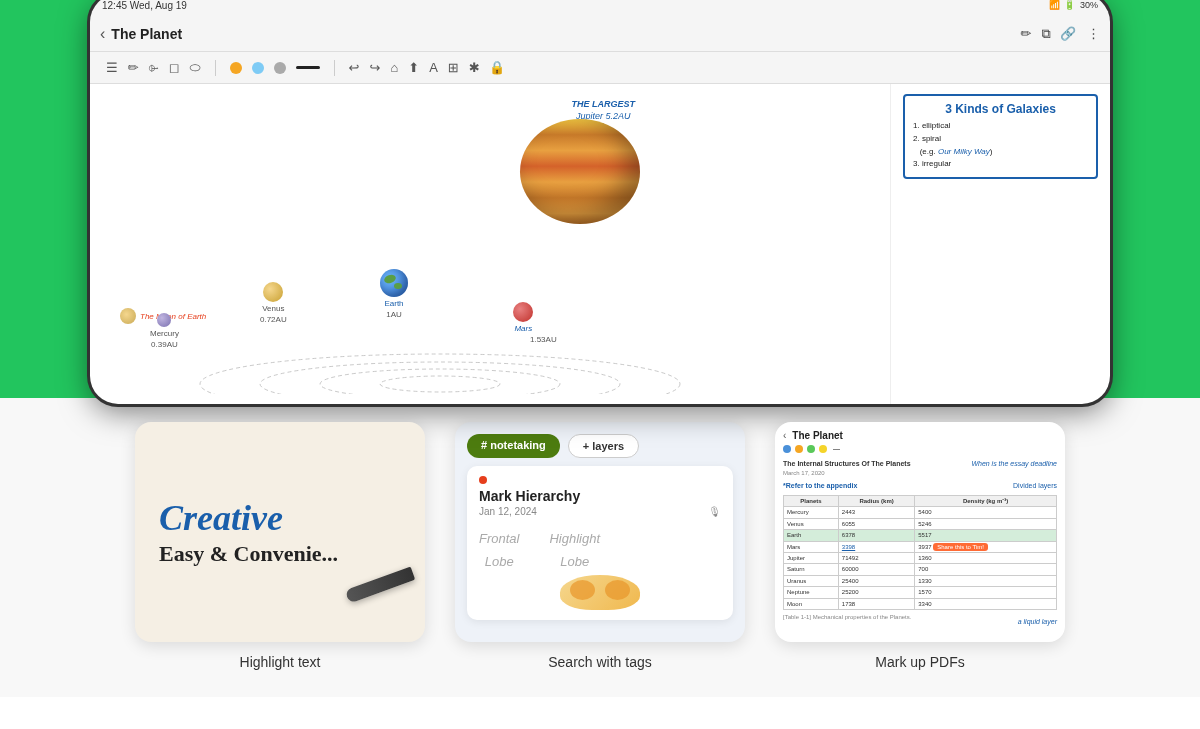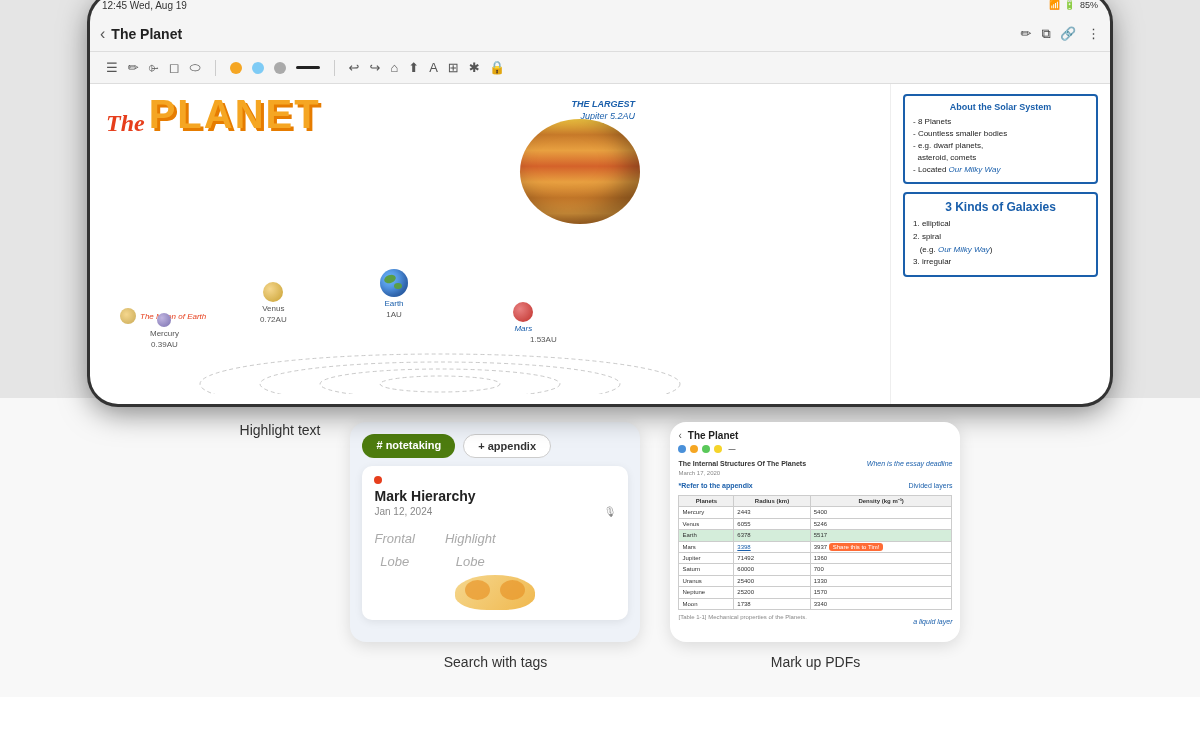--- a/index.html
+++ b/index.html
@@ -15,21 +15,21 @@
     }
 
     
     .tablet-wrapper {
       width: 1200px;
       height: 398px;
       position: relative;
       display: flex;
       justify-content: center;
       align-items: center;
-      background: #e5e5e5;
+      background: #22c55e;
     }
 
     .tablet-body {
       width: 1020px;
       height: 410px;
       background: #1a1a1a;
       border-radius: 28px;
       position: relative;
       display: flex;
       flex-direction: column;
@@ -449,21 +449,21 @@
 <body>
 
 <div class="tablet-wrapper">
   <div class="tablet-body">
 
     <div class="status-bar">
       <span class="status-left">12:45 Wed, Aug 19</span>
       <div class="status-right">
         <span>📶</span>
         <span>🔋</span>
-        <span>85%</span>
+        <span>30%</span>
       </div>
     </div>
 
     <div class="top-bar">
       <span class="top-bar-back">‹</span>
       <span class="top-bar-title">The Planet</span>
       <div class="top-bar-icons">
         <span class="top-bar-icon">✏</span>
         <span class="top-bar-icon">⧉</span>
         <span class="top-bar-icon">🔗</span>
@@ -489,26 +489,22 @@
       <span class="toolbar-icon">⬆</span>
       <span class="toolbar-icon">A</span>
       <span class="toolbar-icon">⊞</span>
       <span class="toolbar-icon">✱</span>
       <span class="toolbar-icon">🔒</span>
     </div>
 
     <div class="canvas-area">
       <div class="canvas-left">
 
-        <div style="position:absolute;top:8px;left:16px;display:flex;align-items:flex-end;gap:4px;">
-          <span class="title-the" style="font-size:24px;color:#e63e1c;font-style:italic;font-weight:bold;font-family:Georgia,serif;">The</span>
-          <span class="title-planet" style="font-size:40px;color:#f5a623;font-weight:900;font-family:Arial Black,sans-serif;text-shadow:3px 3px 0 #e67c00;letter-spacing:2px;">PLANET</span>
-        </div>
-
-        <div style="position:absolute;top:14px;right:255px;text-align:right;margin-left:10px;">
+
+        <div style="position:absolute;top:14px;right:255px;text-align:center;margin-left:10px;">
           <div style="font-size:9px;color:#1a5fab;font-style:italic;font-weight:bold;line-height:1.4;">THE LARGEST</div>
           <div style="font-size:9px;color:#1a5fab;font-style:italic;">Jupiter 5.2AU</div>
           <div style="width:1px;height:20px;background:#aaa;margin:0 auto;margin-top:2px;"></div>
         </div>
 
         <div style="position:absolute;right:250px;top:35px;width:120px;height:105px;">
           <div style="width:120px;height:105px;border-radius:50%;background:linear-gradient(180deg,#f5c842 0%,#c87a2a 15%,#e8a040 30%,#d4622a 45%,#e8a040 60%,#c87a2a 75%,#e8a040 90%,#c87a2a 100%);box-shadow:inset -12px -10px 25px rgba(0,0,0,0.35);overflow:hidden;"></div>
         </div>
 
         <div class="moon-earth">
@@ -546,51 +542,49 @@
 
         <div style="position:absolute;bottom:60px;left:400px;text-align:center;">
           <div style="width:20px;height:20px;border-radius:50%;background:radial-gradient(circle at 35% 35%,#e88080,#c0302a);margin:0 auto;"></div>
           <div class="planet-label" style="color:#1a5fab;font-style:italic;">Mars</div>
           <div class="planet-label" style="color:#555;margin-left:40px;">1.53AU</div>
         </div>
 
       </div>
 
       <div class="canvas-right">
-        <div class="notes-box">
-          <div class="notes-title">About the Solar System</div>
-          <div class="notes-item">- 8 Planets</div>
-          <div class="notes-item">- Countless smaller bodies</div>
-          <div class="notes-item">- e.g. dwarf planets,</div>
-          <div class="notes-item">&nbsp;&nbsp;asteroid, comets</div>
-          <div class="notes-item">- Located <span class="highlight" style="color:#1a5fab;font-style:italic;">Our Milky Way</span></div>
-        </div>
         <div class="galaxies-box">
           <div class="galaxies-title">3 Kinds of Galaxies</div>
           <div class="galaxies-item">1. elliptical</div>
           <div class="galaxies-item">2. spiral</div>
           <div class="galaxies-item">&nbsp;&nbsp;&nbsp;(e.g. <span class="italic-blue" style="color:#1a5fab;font-style:italic;">Our Milky Way</span>)</div>
           <div class="galaxies-item">3. irregular</div>
         </div>
       </div>
     </div>
   </div>
 </div>
 
 <div class="cards-section">
 
   <div class="feature-card">
+    <div class="card-preview card-highlight" style="display:flex;flex-direction:column;justify-content:center;align-items:flex-start;padding:24px;">
+      <span class="creative-text">Creative</span>
+      <span class="easy-text">Easy &amp; Convenie...</span>
+
+      <div style="position:absolute;bottom:50px;right:10px;width:70px;height:14px;background:linear-gradient(90deg,#555,#333);border-radius:7px 2px 2px 7px;transform:rotate(-20deg);box-shadow:0 2px 6px rgba(0,0,0,0.3);"></div>
+    </div>
     <span class="card-label">Highlight text</span>
   </div>
 
   <div class="feature-card">
     <div class="card-preview card-search">
       <div class="tag-row">
         <span class="tag-pill tag-hash"># notetaking</span>
-        <span class="tag-pill tag-plus">+ appendix</span>
+        <span class="tag-pill tag-plus">+ layers</span>
       </div>
       <div class="search-note-card">
         <div class="note-red-dot"></div>
         <div class="note-title-text">Mark Hierarchy</div>
         <div class="note-date">
           <span>Jan 12, 2024</span>
           <span>🎙</span>
         </div>
         <div class="note-lobe-row">
           <div style="text-align:center;">

